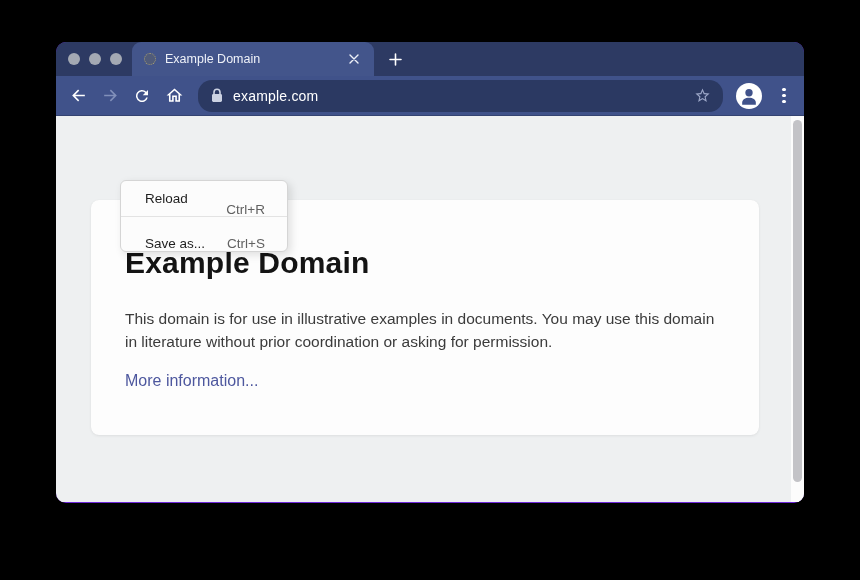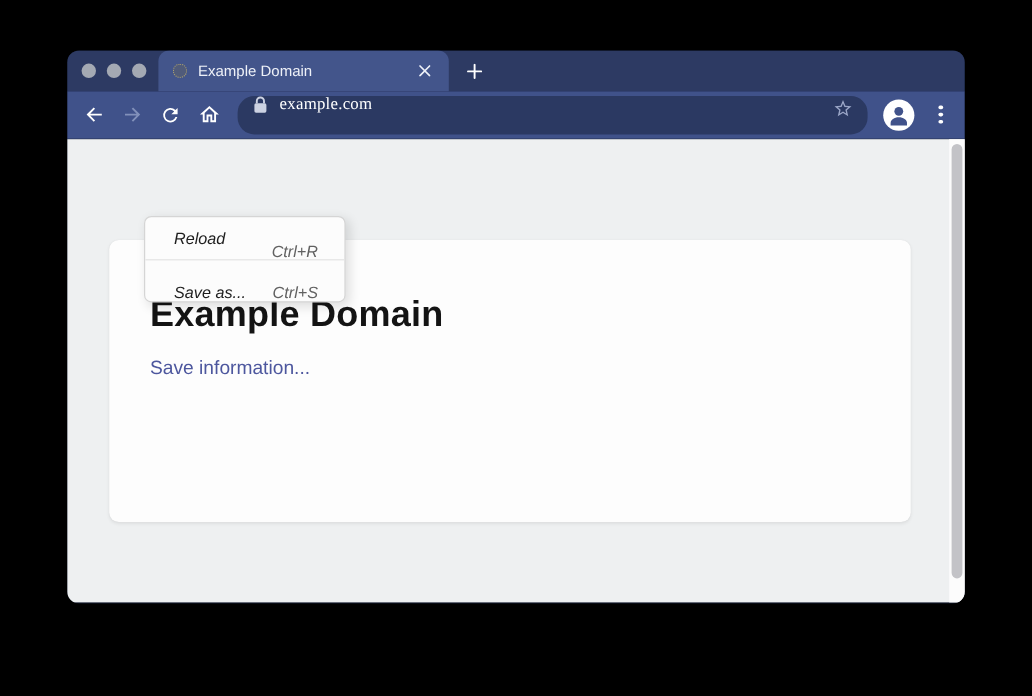--- a/index.html
+++ b/index.html
@@ -1,20 +1,20 @@
 <!DOCTYPE html>
 <html><head>
 <meta charset="utf-8">
 <style>
   * { margin: 0; padding: 0; box-sizing: border-box; }
   html, body { width: 860px; height: 580px; background: #000; font-family: "Liberation Sans", sans-serif; overflow: hidden; }
 
   .window {
     position: absolute; left: 56px; top: 42px; width: 748px; height: 461px;
-    border-radius: 10px; overflow: hidden; background: #0f172a;
+    border-radius: 10px; overflow: hidden; background: #6d28d9;
     box-shadow: 0 10px 30px rgba(0,0,0,.5);
   }
 
   
   .titlebar { position: relative; height: 34px; background: #2d3a63; }
   .traffic { position: absolute; top: 11px; left: 12px; display: flex; gap: 9px; }
   .traffic span { width: 12px; height: 12px; border-radius: 50%; background: #a4a9b3; }
 
   .tab {
     position: absolute; left: 76px; top: 0; width: 242px; height: 34px;
@@ -31,21 +31,21 @@
   .newtab { position: absolute; left: 331px; top: 9px; width: 16px; height: 16px; display: flex; align-items: center; justify-content: center; }
 
   
   .toolbar {
     height: 40px; background: #40528a; display: flex; align-items: center;
     padding: 0 12px 0 8px; border-bottom: 1px solid rgba(0,0,0,.18);
   }
   .nav-btn { width: 28px; height: 28px; display: flex; align-items: center; justify-content: center; border-radius: 50%; flex: none; margin-right: 4px; }
   .addressbar {
     flex: 1; height: 32px; margin-left: 6px; background: #2b3962; border-radius: 14px;
-    display: flex; padding: 0 10px 0 13px; min-width: 0; font-family: Liberation Serif, serif;
+    display: flex; align-items: center; padding: 0 10px 0 13px; min-width: 0;
   }
   .url-text { color: #ffffff; font-size: 14px; font-weight: 500; margin-left: 10px; letter-spacing: .2px; }
   .star-btn { margin-left: auto; width: 22px; height: 22px; display: flex; align-items: center; justify-content: center; }
   .avatar {
     flex: none; margin-left: 13px; width: 26px; height: 26px; border-radius: 50%;
     background: #fff; display: flex; align-items: center; justify-content: center; overflow: hidden;
   }
   .kebab { flex: none; margin-left: 14px; width: 16px; height: 18px; display: flex; flex-direction: column; align-items: center; justify-content: center; gap: 2.5px; }
   .kebab i { width: 3.5px; height: 3.5px; border-radius: 50%; background: #fff; }
 
@@ -62,21 +62,21 @@
   }
   .card-inner { padding: 46px 34px 0 34px; }
   .page-heading { font-size: 30px; font-weight: bold; color: #141414; letter-spacing: .2px; }
   .page-paragraph { margin-top: 27px; max-width: 590px; font-size: 15.5px; line-height: 23px; color: #3b3b3b; }
   .page-link { display: inline-block; margin-top: 19px; font-size: 16px; color: #4d579e; text-decoration: none; cursor: pointer; }
 
   
   .context-menu {
     position: absolute; left: 64px; top: 64px; width: 168px;
     background: #fcfcfc; border: 1px solid #d5d5d5; border-radius: 6px;
-    box-shadow: 3px 3px 9px rgba(0,0,0,.12); z-index: 5; overflow: hidden; font-style: italic;
+    box-shadow: 3px 3px 9px rgba(0,0,0,.12); z-index: 5; overflow: hidden;
   }
   .menu-item { height: 35px; display: flex; align-items: center; justify-content: space-between; padding: 0 22px 0 24px; cursor: default; }
   .menu-item + .menu-item { border-top: 1px solid #e3e3e3; align-items: flex-end; }
   .menu-label { font-size: 13.5px; color: #1e1e1e; }
   .menu-shortcut { font-size: 13.5px; color: #616161; margin-top: 22px; }
 
   svg { display: block; }
 </style>
 </head>
 <body>
@@ -165,21 +165,22 @@
       </div>
       <div class="menu-item">
         <span class="menu-label">Save as...</span>
         <span class="menu-shortcut">Ctrl+S</span>
       </div>
     </div>
 
     <div class="card">
       <div class="card-inner">
         <h1 class="page-heading">Example Domain</h1>
-        <a class="page-link">Save information...</a>
+        <p class="page-paragraph">This domain is for use in illustrative examples in documents. You may use this domain in literature without prior coordination or asking for permission.</p>
+        <a class="page-link">More information...</a>
       </div>
     </div>
 
     <div class="scroll-track">
       <div class="scroll-thumb"></div>
     </div>
   </div>
 
 </div>
 

